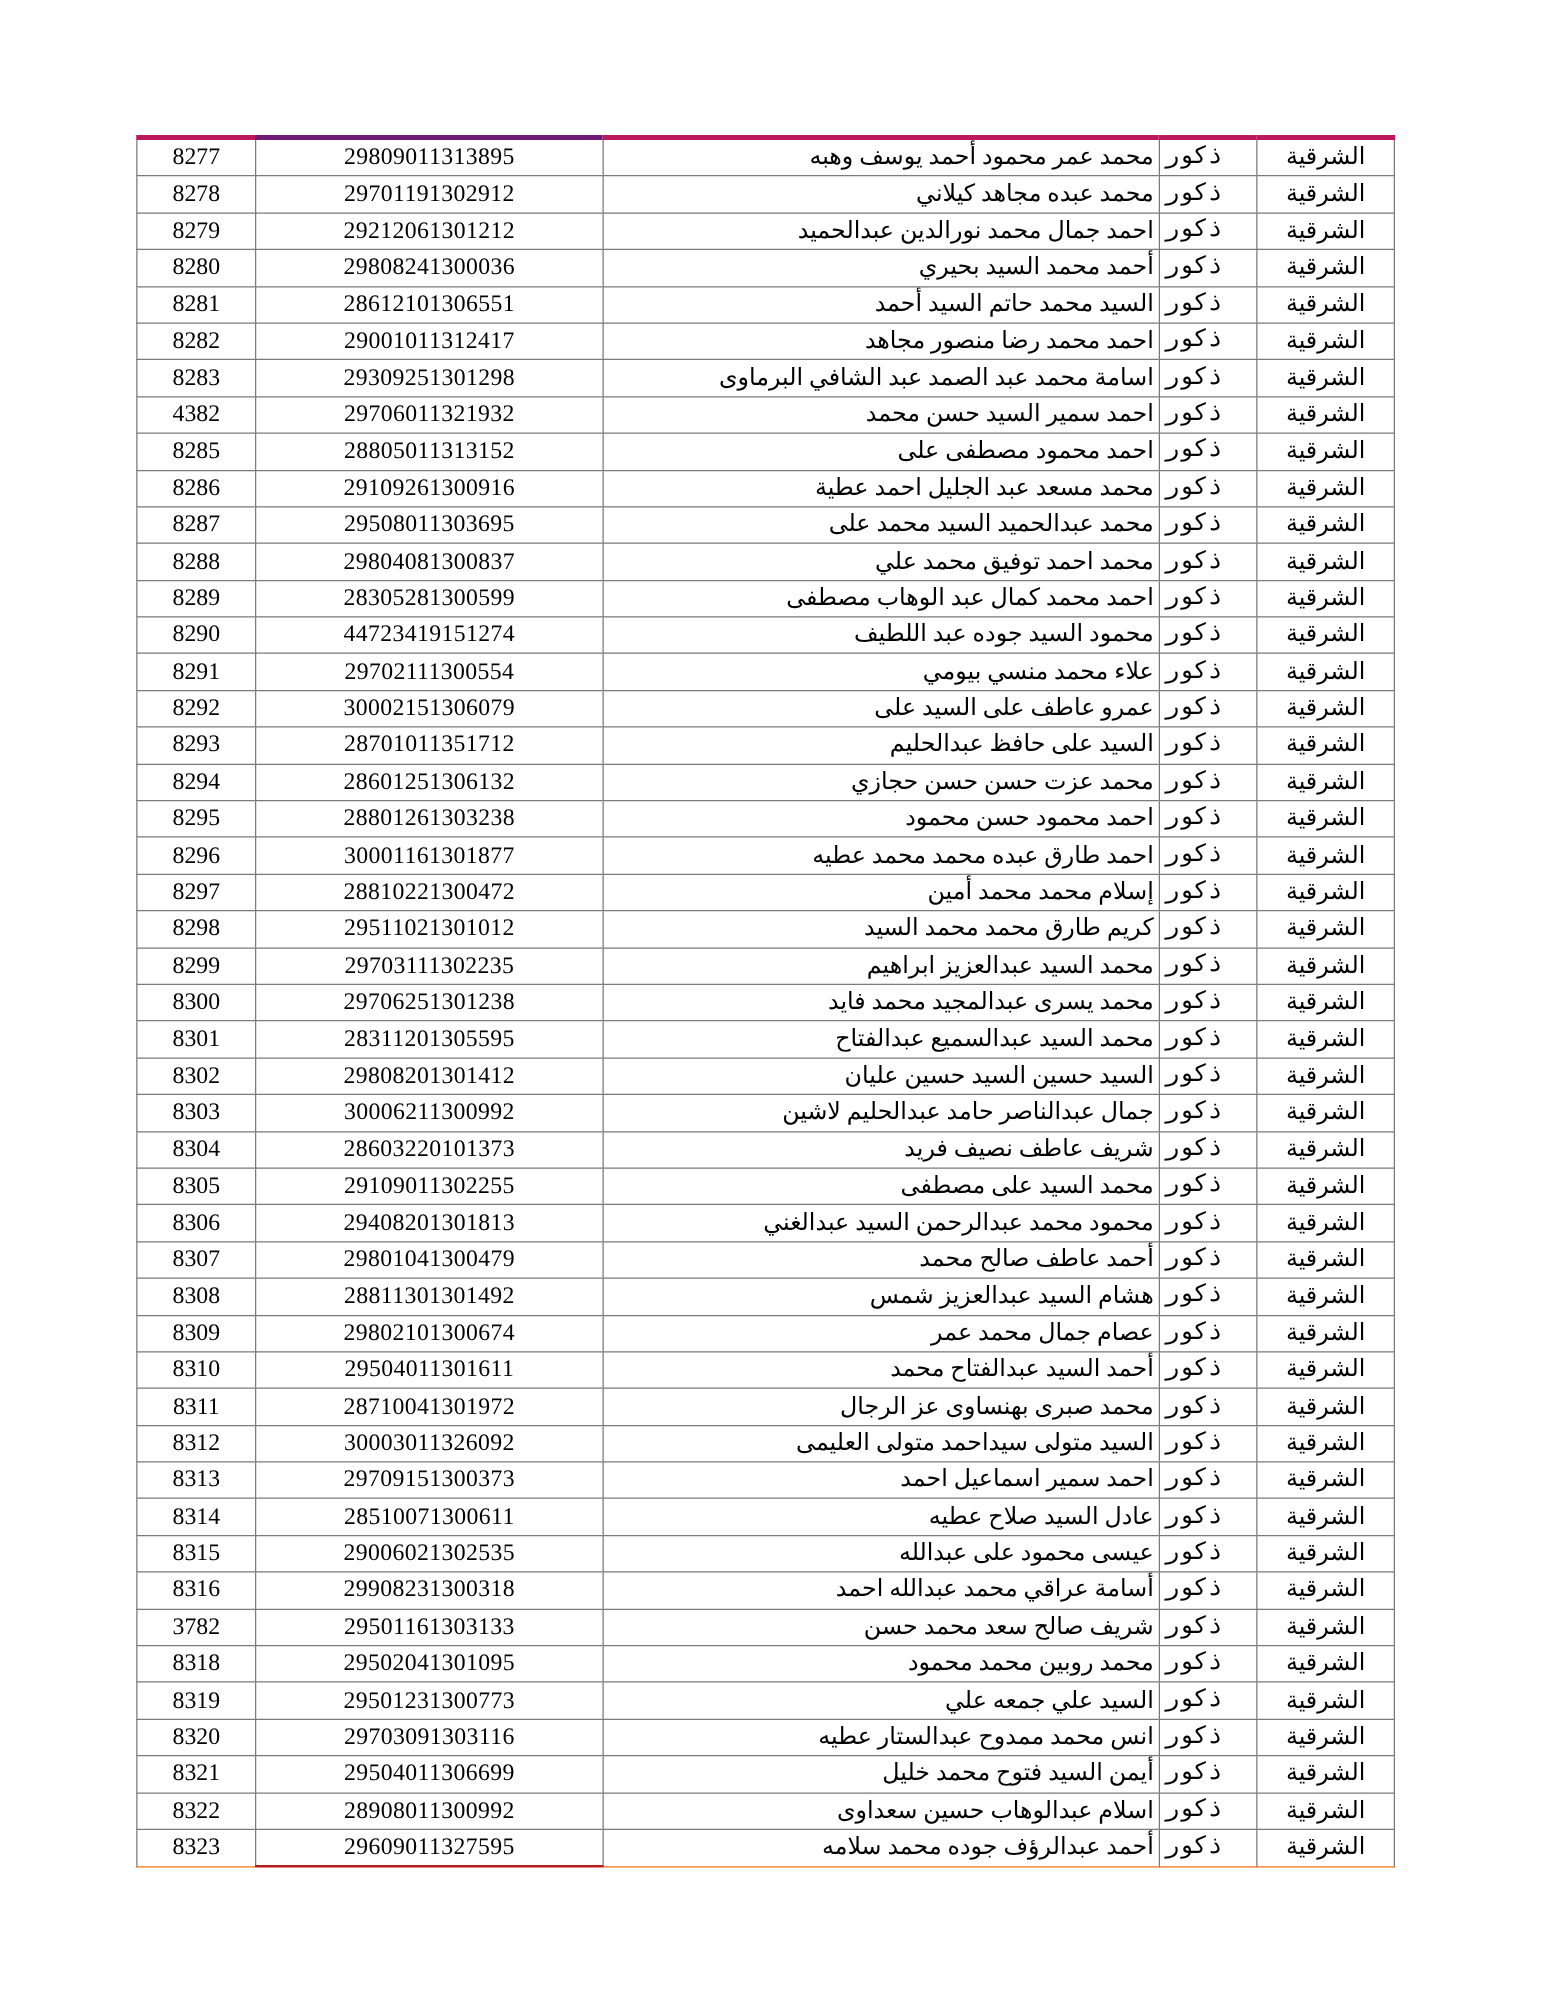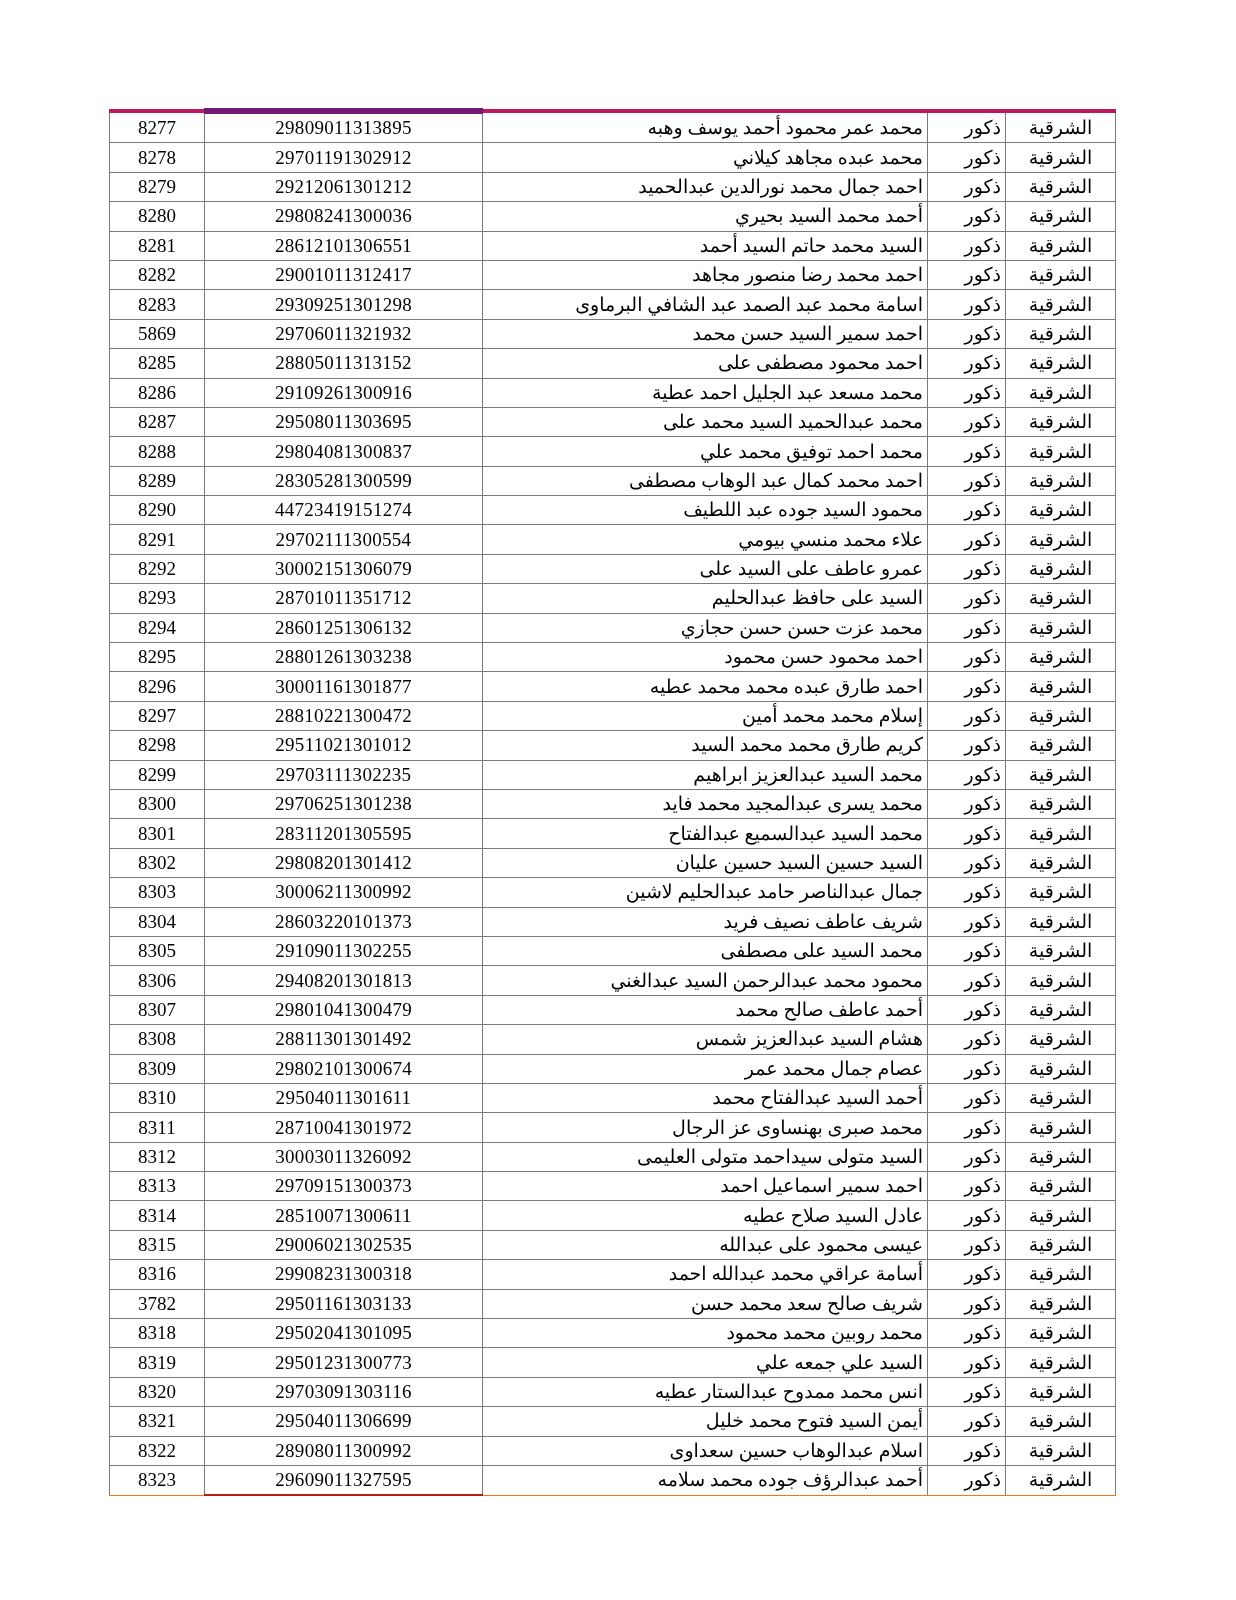--- a/index.html
+++ b/index.html
@@ -58,23 +58,24 @@
 
   
   td.gov {
     text-align: center;
     padding-left: 6px;
     font-size: 17.5px;
   }
 
   
   td.gender {
-    text-align: right;
+    text-align: left;
     padding-right: 5px;
     font-size: 17.5px;
+    font-family: Liberation Mono, monospace;
   }
 
   
   td.name {
     text-align: right;
     padding-left: 3px;
     font-size: 19px;
     letter-spacing: 0.2px;
   }
 
@@ -93,21 +94,21 @@
     text-align: center;
     direction: ltr;
     font-size: 21px;
     border-right: none;
   }
 
   
   table.roster tr:first-child td { border-top: 4px solid #be185d; }
   table.roster tr:last-child  td { border-bottom: 1px solid #f97316; }
 
-  table.roster tr:first-child td.nid { border-top: 6px solid #701a75; }
+  table.roster tr:first-child td.nid { border-top: 4px solid #701a75; }
   table.roster tr:last-child  td.nid { border-bottom: 2px solid #b91c1c; }
 </style>
 </head>
 <body>
 
 <div id="page">
   <div id="table-wrap">
     <table class="roster">
       <colgroup>
         <col class="c-gov">
@@ -164,21 +165,21 @@
             <td class="gender">ذكور</td>
             <td class="name">اسامة محمد عبد الصمد عبد الشافي البرماوى</td>
             <td class="nid">29309251301298</td>
             <td class="serial">8283</td>
           </tr>
           <tr>
             <td class="gov">الشرقية</td>
             <td class="gender">ذكور</td>
             <td class="name">احمد سمير السيد حسن محمد</td>
             <td class="nid">29706011321932</td>
-            <td class="serial">5869</td>
+            <td class="serial">4382</td>
           </tr>
           <tr>
             <td class="gov">الشرقية</td>
             <td class="gender">ذكور</td>
             <td class="name">احمد محمود مصطفى على</td>
             <td class="nid">28805011313152</td>
             <td class="serial">8285</td>
           </tr>
           <tr>
             <td class="gov">الشرقية</td>

